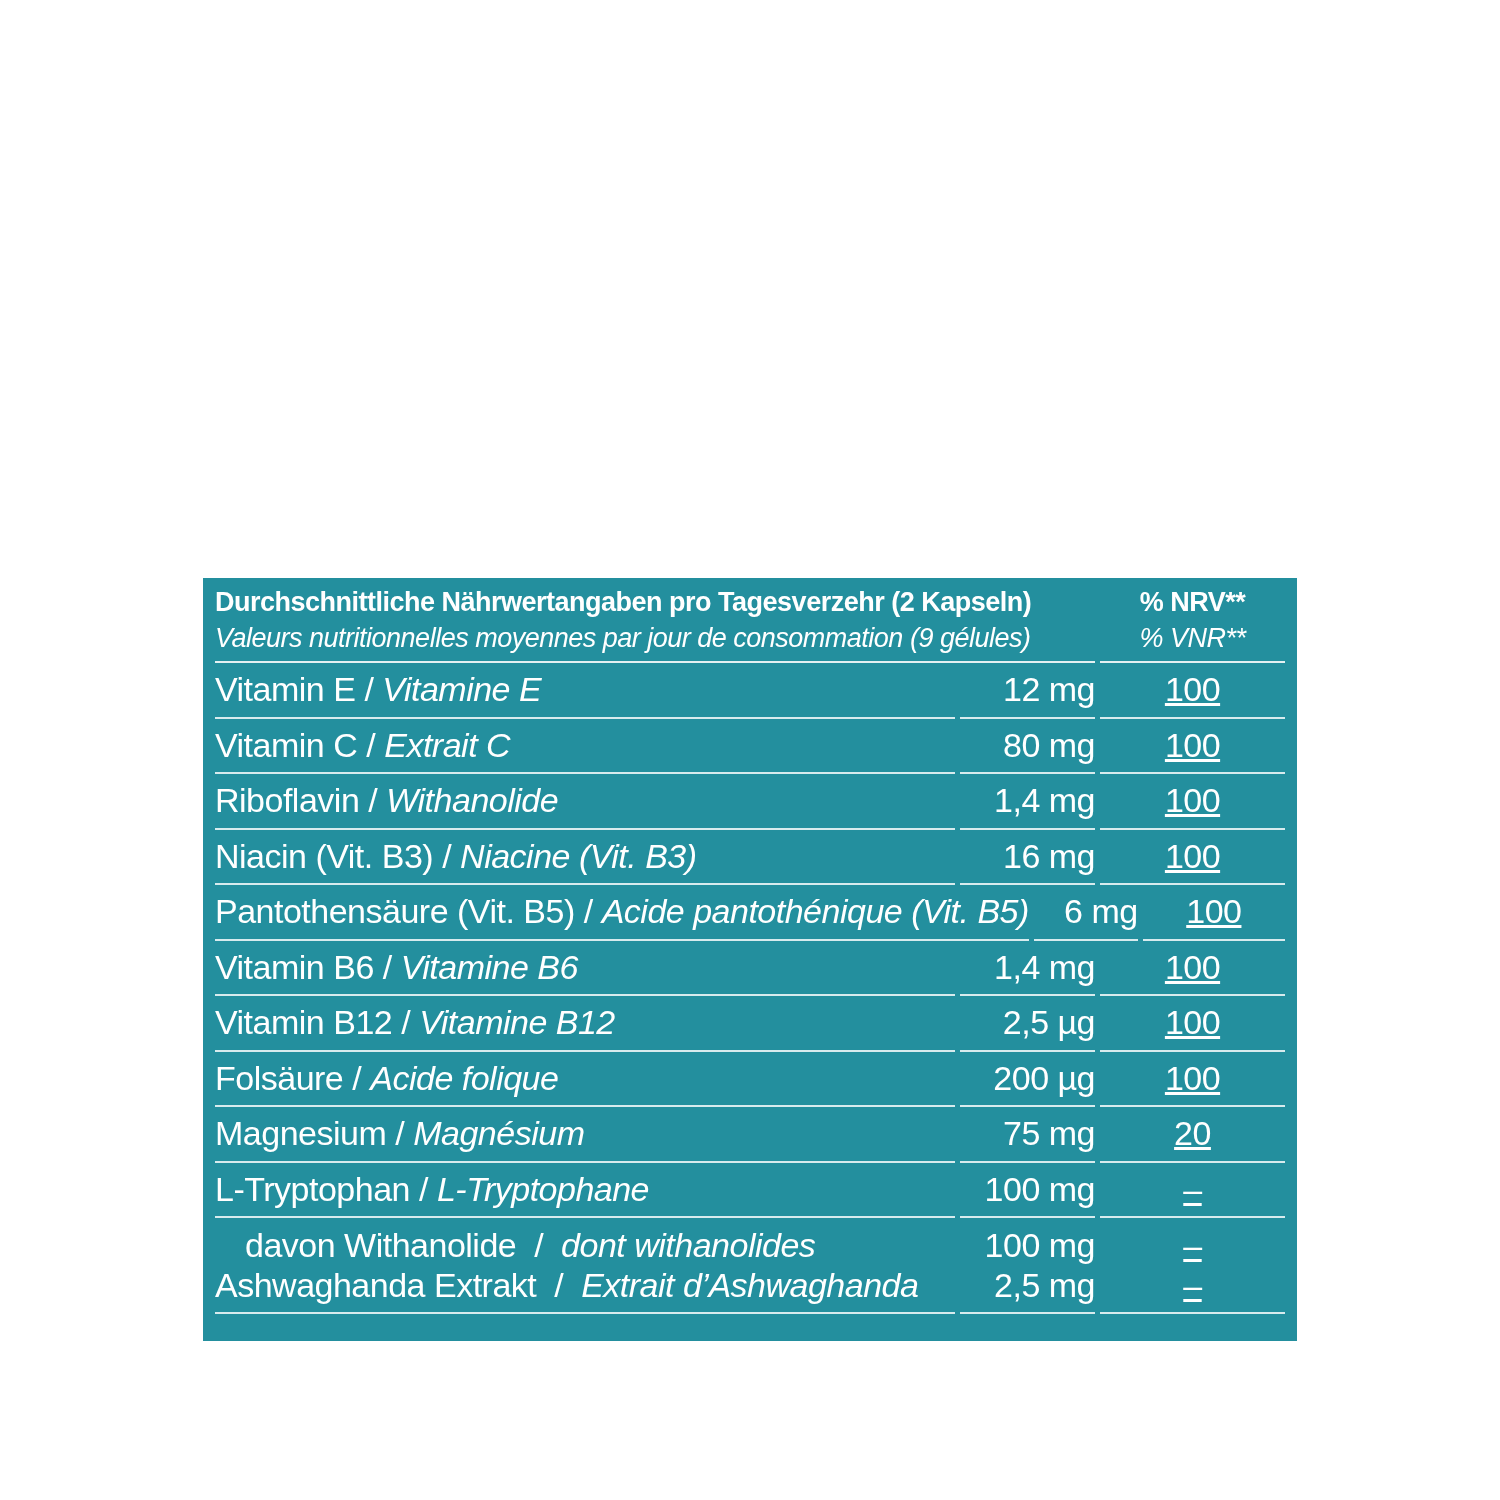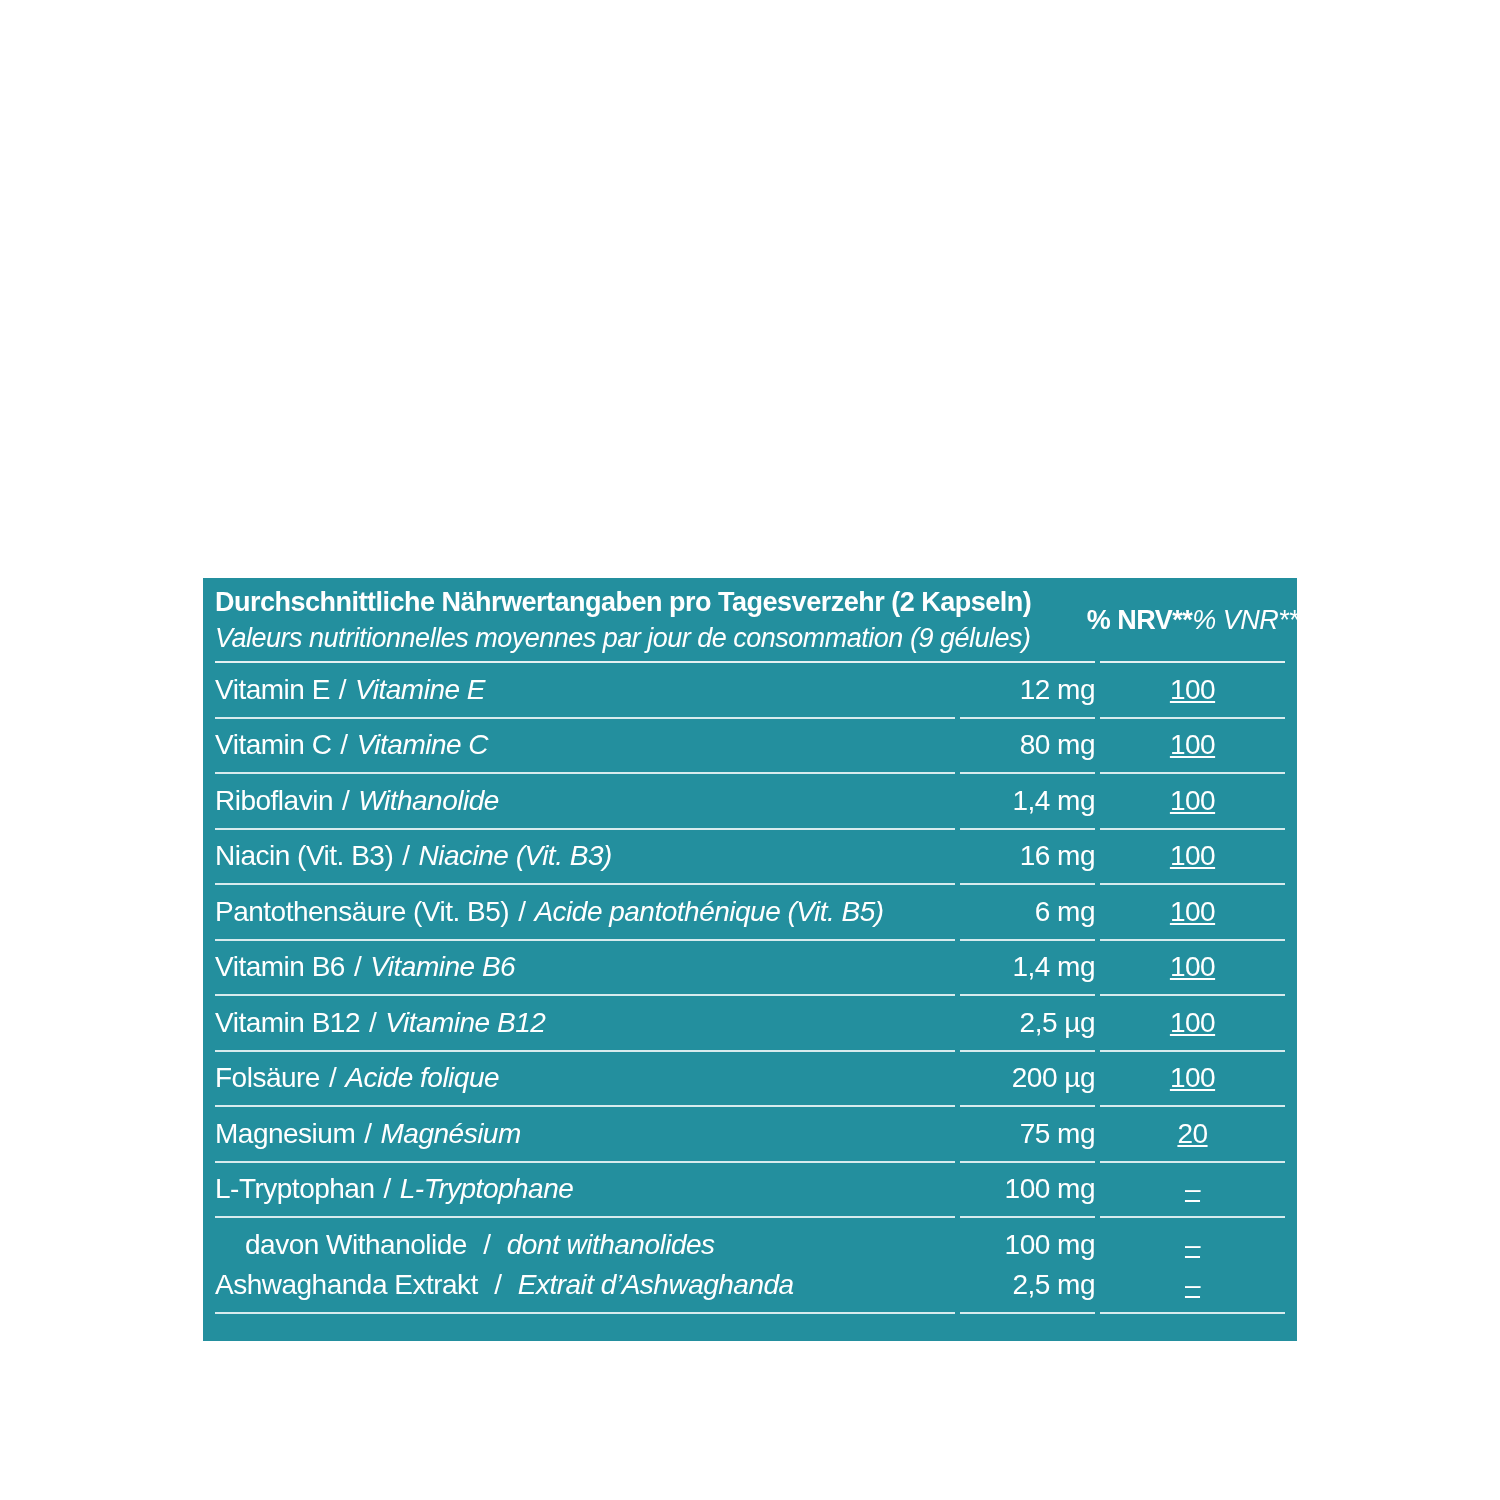--- a/index.html
+++ b/index.html
@@ -55,42 +55,42 @@
   .hdr-title-fr {
     font-style: italic;
     font-size: 27px;
     line-height: 36px;
   }
   .hdr-nrv {
     width: 185px;
     border-bottom: 2px solid rgba(255,255,255,0.88);
     height: 100%;
     display: flex;
-    flex-direction: row;
+    flex-direction: column;
     justify-content: center;
     align-items: center;
     box-sizing: border-box;
     white-space: nowrap;
   }
   .hdr-nrv-de { font-weight: bold; font-size: 27px; line-height: 36px; }
   .hdr-nrv-fr { font-style: italic; font-size: 27px; line-height: 36px; }
 
   .row {
     display: flex;
     align-items: stretch;
     height: 55.5px;
     gap: 5px;
   }
   .row-double { height: 96px; }
   .cell {
     border-bottom: 2px solid rgba(255,255,255,0.82);
     box-sizing: border-box;
     display: flex;
     align-items: center;
-    font-size: 28px;
+    font-size: 34px;
     white-space: nowrap;
   }
   .c-name { flex: 1; overflow: visible; }
   .c-amt  { width: 135px; justify-content: flex-end; }
   .c-nrv  { width: 185px; justify-content: center; text-decoration: underline; }
   .fr { font-style: italic; }
   .sep { margin: 0 9px; }
   .col {
     flex-direction: column;
     align-items: flex-start;
@@ -126,21 +126,21 @@
         <span class="fr">Vitamine E</span>
       </div>
       <div class="cell c-amt">12 mg</div>
       <div class="cell c-nrv">100</div>
     </div>
 
     <div class="row">
       <div class="cell c-name">
         <span class="de">Vitamin C</span>
         <span class="sep">/</span>
-        <span class="fr">Vitamine C</span>
+        <span class="fr">Extrait C</span>
       </div>
       <div class="cell c-amt">80 mg</div>
       <div class="cell c-nrv">100</div>
     </div>
 
     <div class="row">
       <div class="cell c-name">
         <span class="de">Riboflavin</span>
         <span class="sep">/</span>
         <span class="fr">Withanolide</span>

